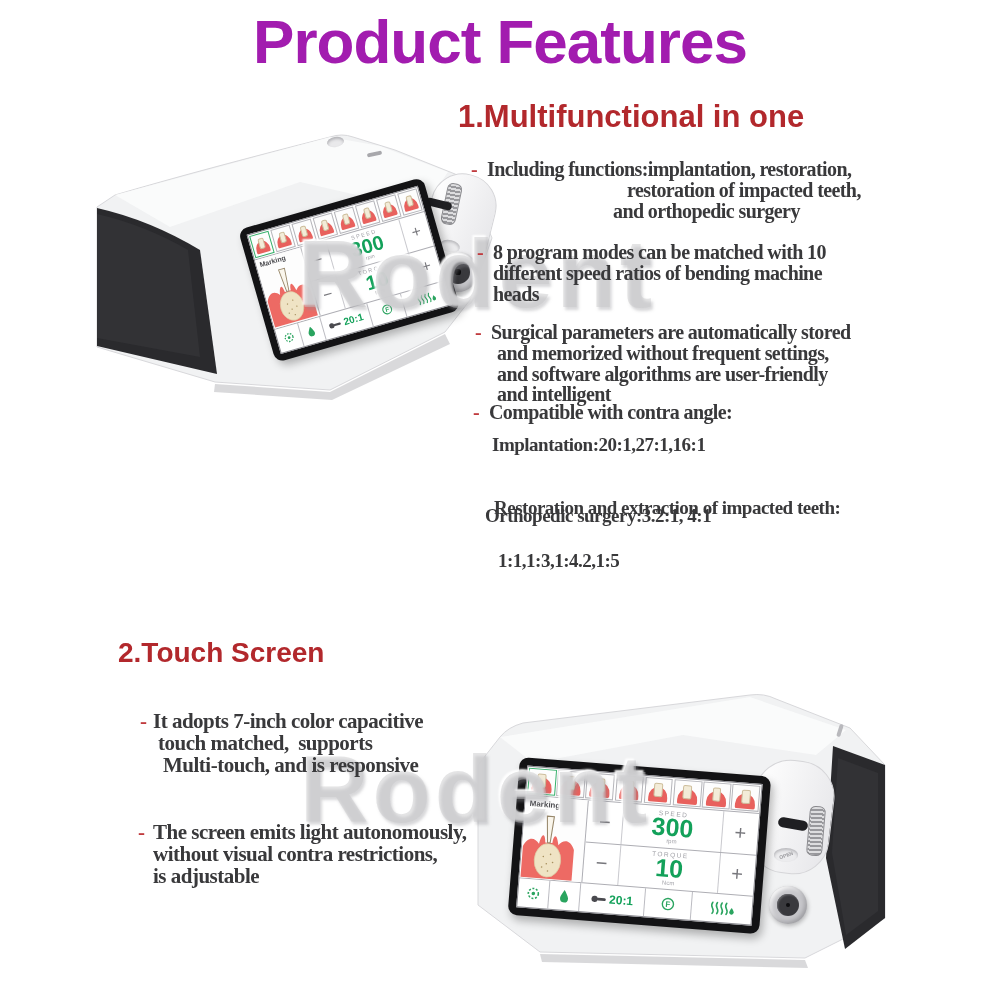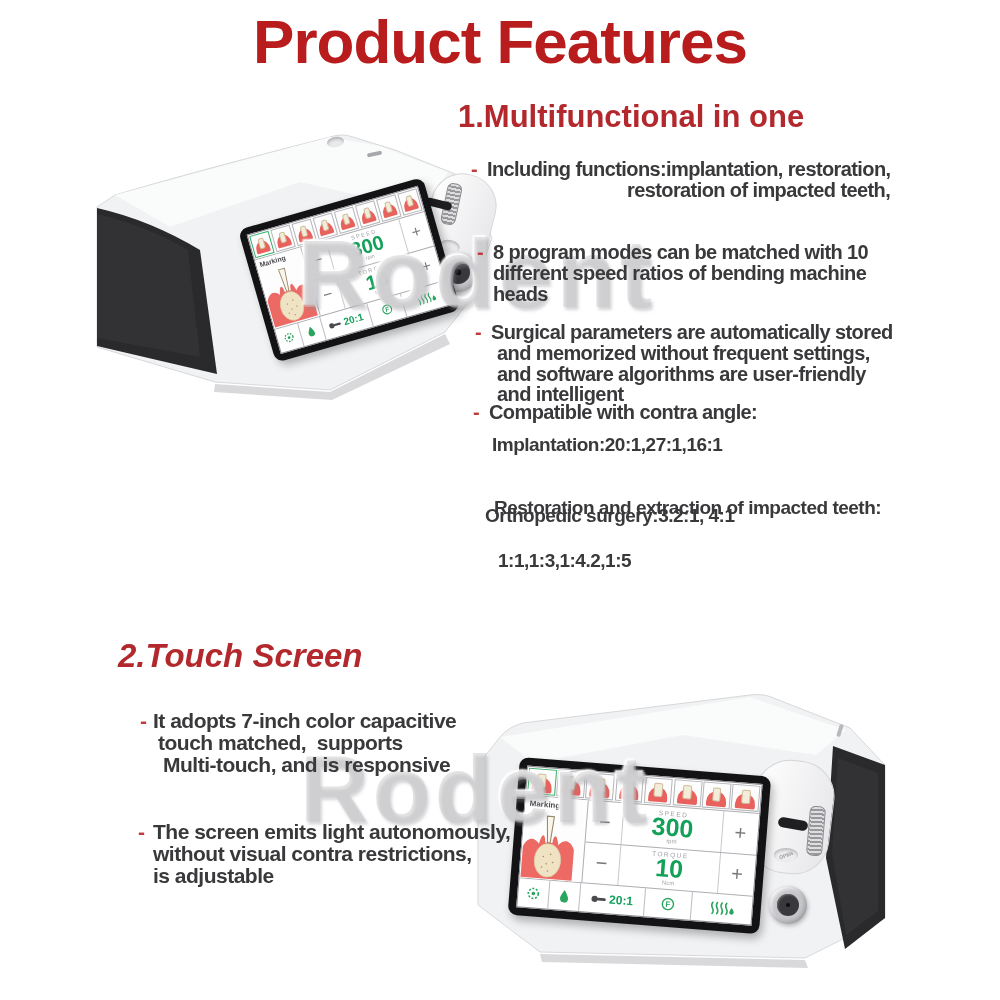--- a/index.html
+++ b/index.html
@@ -2,25 +2,25 @@
 <html><head>
 <meta charset="utf-8">
 <style>
   html,body{margin:0;padding:0;background:#fff;}
   .canvas{position:relative;width:1000px;height:1000px;background:#fff;overflow:hidden;
           font-family:"Liberation Sans",sans-serif;}
   .abs{position:absolute;}
 
   
   .title{left:0;top:6px;width:1000px;text-align:center;font-size:62px;font-weight:bold;
-         color:#b91c1c;letter-spacing:-1px;z-index:10;}
+         color:#a21caf;letter-spacing:-1px;z-index:10;}
   .h-red{font-weight:bold;color:#b2282c;z-index:10;line-height:1;}
   .h1{left:458px;top:101px;font-size:31px;}
-  .h2{left:118px;top:639px;font-size:33px;font-style:italic;}
-  .b{z-index:10;color:#39393b;font-weight:bold;}
+  .h2{left:118px;top:639px;font-size:28px;}
+  .b{z-index:10;color:#39393b;font-weight:bold;font-family:Liberation Serif, serif;}
   .s1b{font-size:20px;letter-spacing:-0.6px;}
   .s1b .ln{line-height:20.8px;white-space:pre-wrap;}
   .s2b{font-size:21px;letter-spacing:-0.5px;}
   .s2b .ln{line-height:22px;white-space:pre-wrap;}
   .dash{display:inline-block;width:16px;color:#c03a3e;}
   .dash.w13{width:13px;}
   .sub{font-size:19px;letter-spacing:-0.5px;line-height:17.5px;white-space:pre-wrap;}
   .ml4{margin-left:4px;}
   .ml16{margin-left:16px;} .ml22{margin-left:22px;}
   .ml142{margin-left:142px;} .ml156{margin-left:156px;}
@@ -368,20 +368,21 @@
   <div class="abs wm wm1">Rodent</div>
   <div class="abs wm wm2">Rodent</div>
 
   <div class="abs title">Product Features</div>
 
   <div class="abs h-red h1">1.Multifunctional in one</div>
 
   <div class="abs b s1b" style="left:471px;top:159px;width:440px;">
     <div class="ln"><span class="dash">-</span><span>Including functions:implantation, restoration,</span></div>
     <div class="ln ml156">restoration of impacted teeth,</div>
+    <div class="ln ml142">and orthopedic surgery</div>
   </div>
 
   <div class="abs b s1b" style="left:477px;top:242px;width:430px;">
     <div class="ln"><span class="dash">-</span><span>8 program modes can be matched with 10</span></div>
     <div class="ln ml16">different speed ratios of bending machine</div>
     <div class="ln ml16">heads</div>
   </div>
 
   <div class="abs b s1b" style="left:473px;top:402px;width:430px;">
     <div class="ln"><span class="dash">-</span><span>Compatible with contra angle:</span></div>

